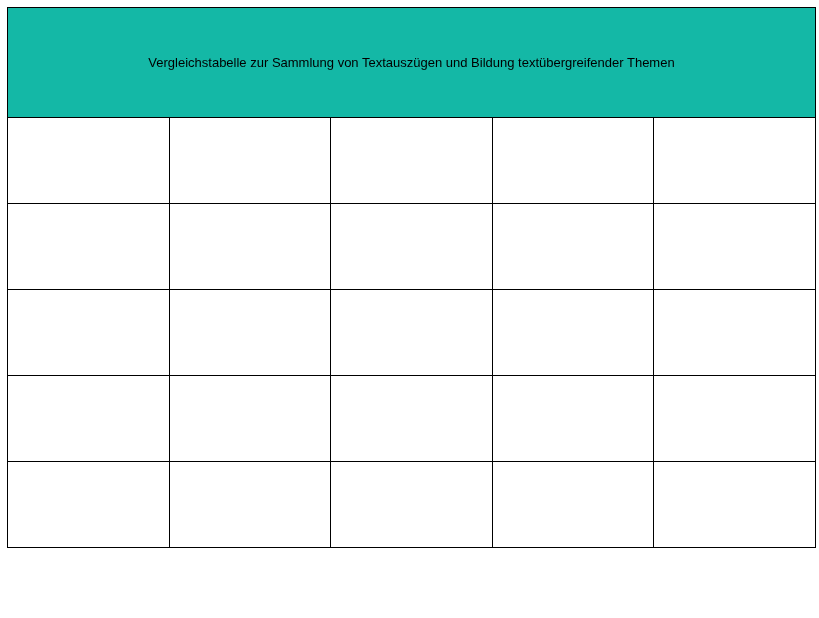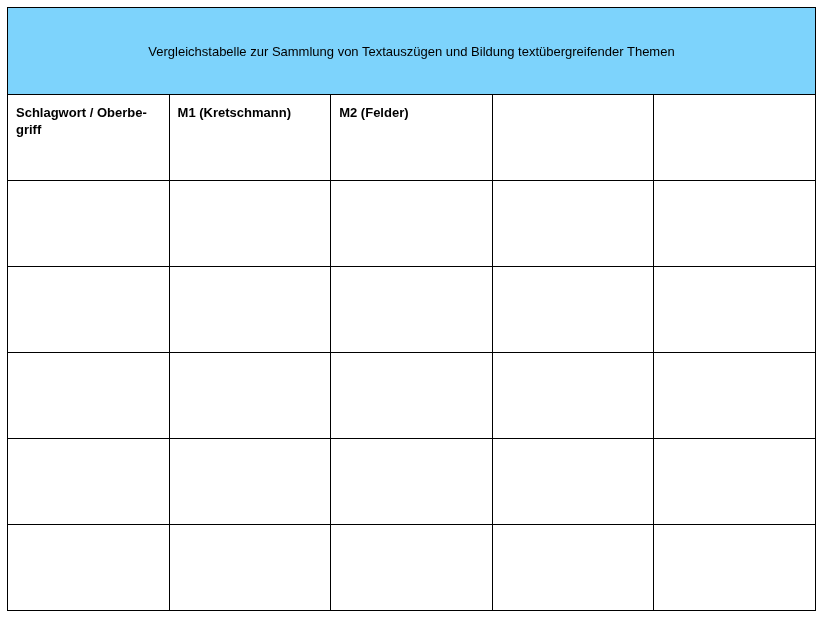--- a/index.html
+++ b/index.html
@@ -11,22 +11,22 @@
   }
   table.cmp td {
     border: 1.3px solid #000;
     vertical-align: top;
     padding: 9px 8px;
     font-size: 13px;
     color: #000;
     box-sizing: border-box;
   }
   tr.title-row td {
-    background: #7dd3fc;
-    height: 87px;
+    background: #14b8a6;
+    height: 110px;
     text-align: center;
     vertical-align: middle;
     font-size: 13px;
     padding: 0 8px;
   }
   tr.head-row td { height: 86px; font-weight: bold; line-height: 17px; }
   tr.body-row td { height: 86px; }
   col.c { width: 20%; }
 </style>
 </head>
@@ -36,27 +36,20 @@
   <colgroup>
     <col class="c">
       <col class="c">
       <col class="c">
       <col class="c">
       <col class="c">
   </colgroup>
   <tbody>
       <tr class="title-row">
     <td colspan="5">Vergleichstabelle zur Sammlung von Textauszügen und Bildung textübergreifender Themen</td>
-  </tr>
-  <tr class="head-row">
-    <td>Schlagwort / Oberbe-griff</td>
-    <td>M1 (Kretschmann)</td>
-    <td>M2 (Felder)</td>
-    <td></td>
-    <td></td>
   </tr>
   <tr class="body-row">
     <td></td>
     <td></td>
     <td></td>
     <td></td>
     <td></td>
   </tr>
   <tr class="body-row">
     <td></td>

